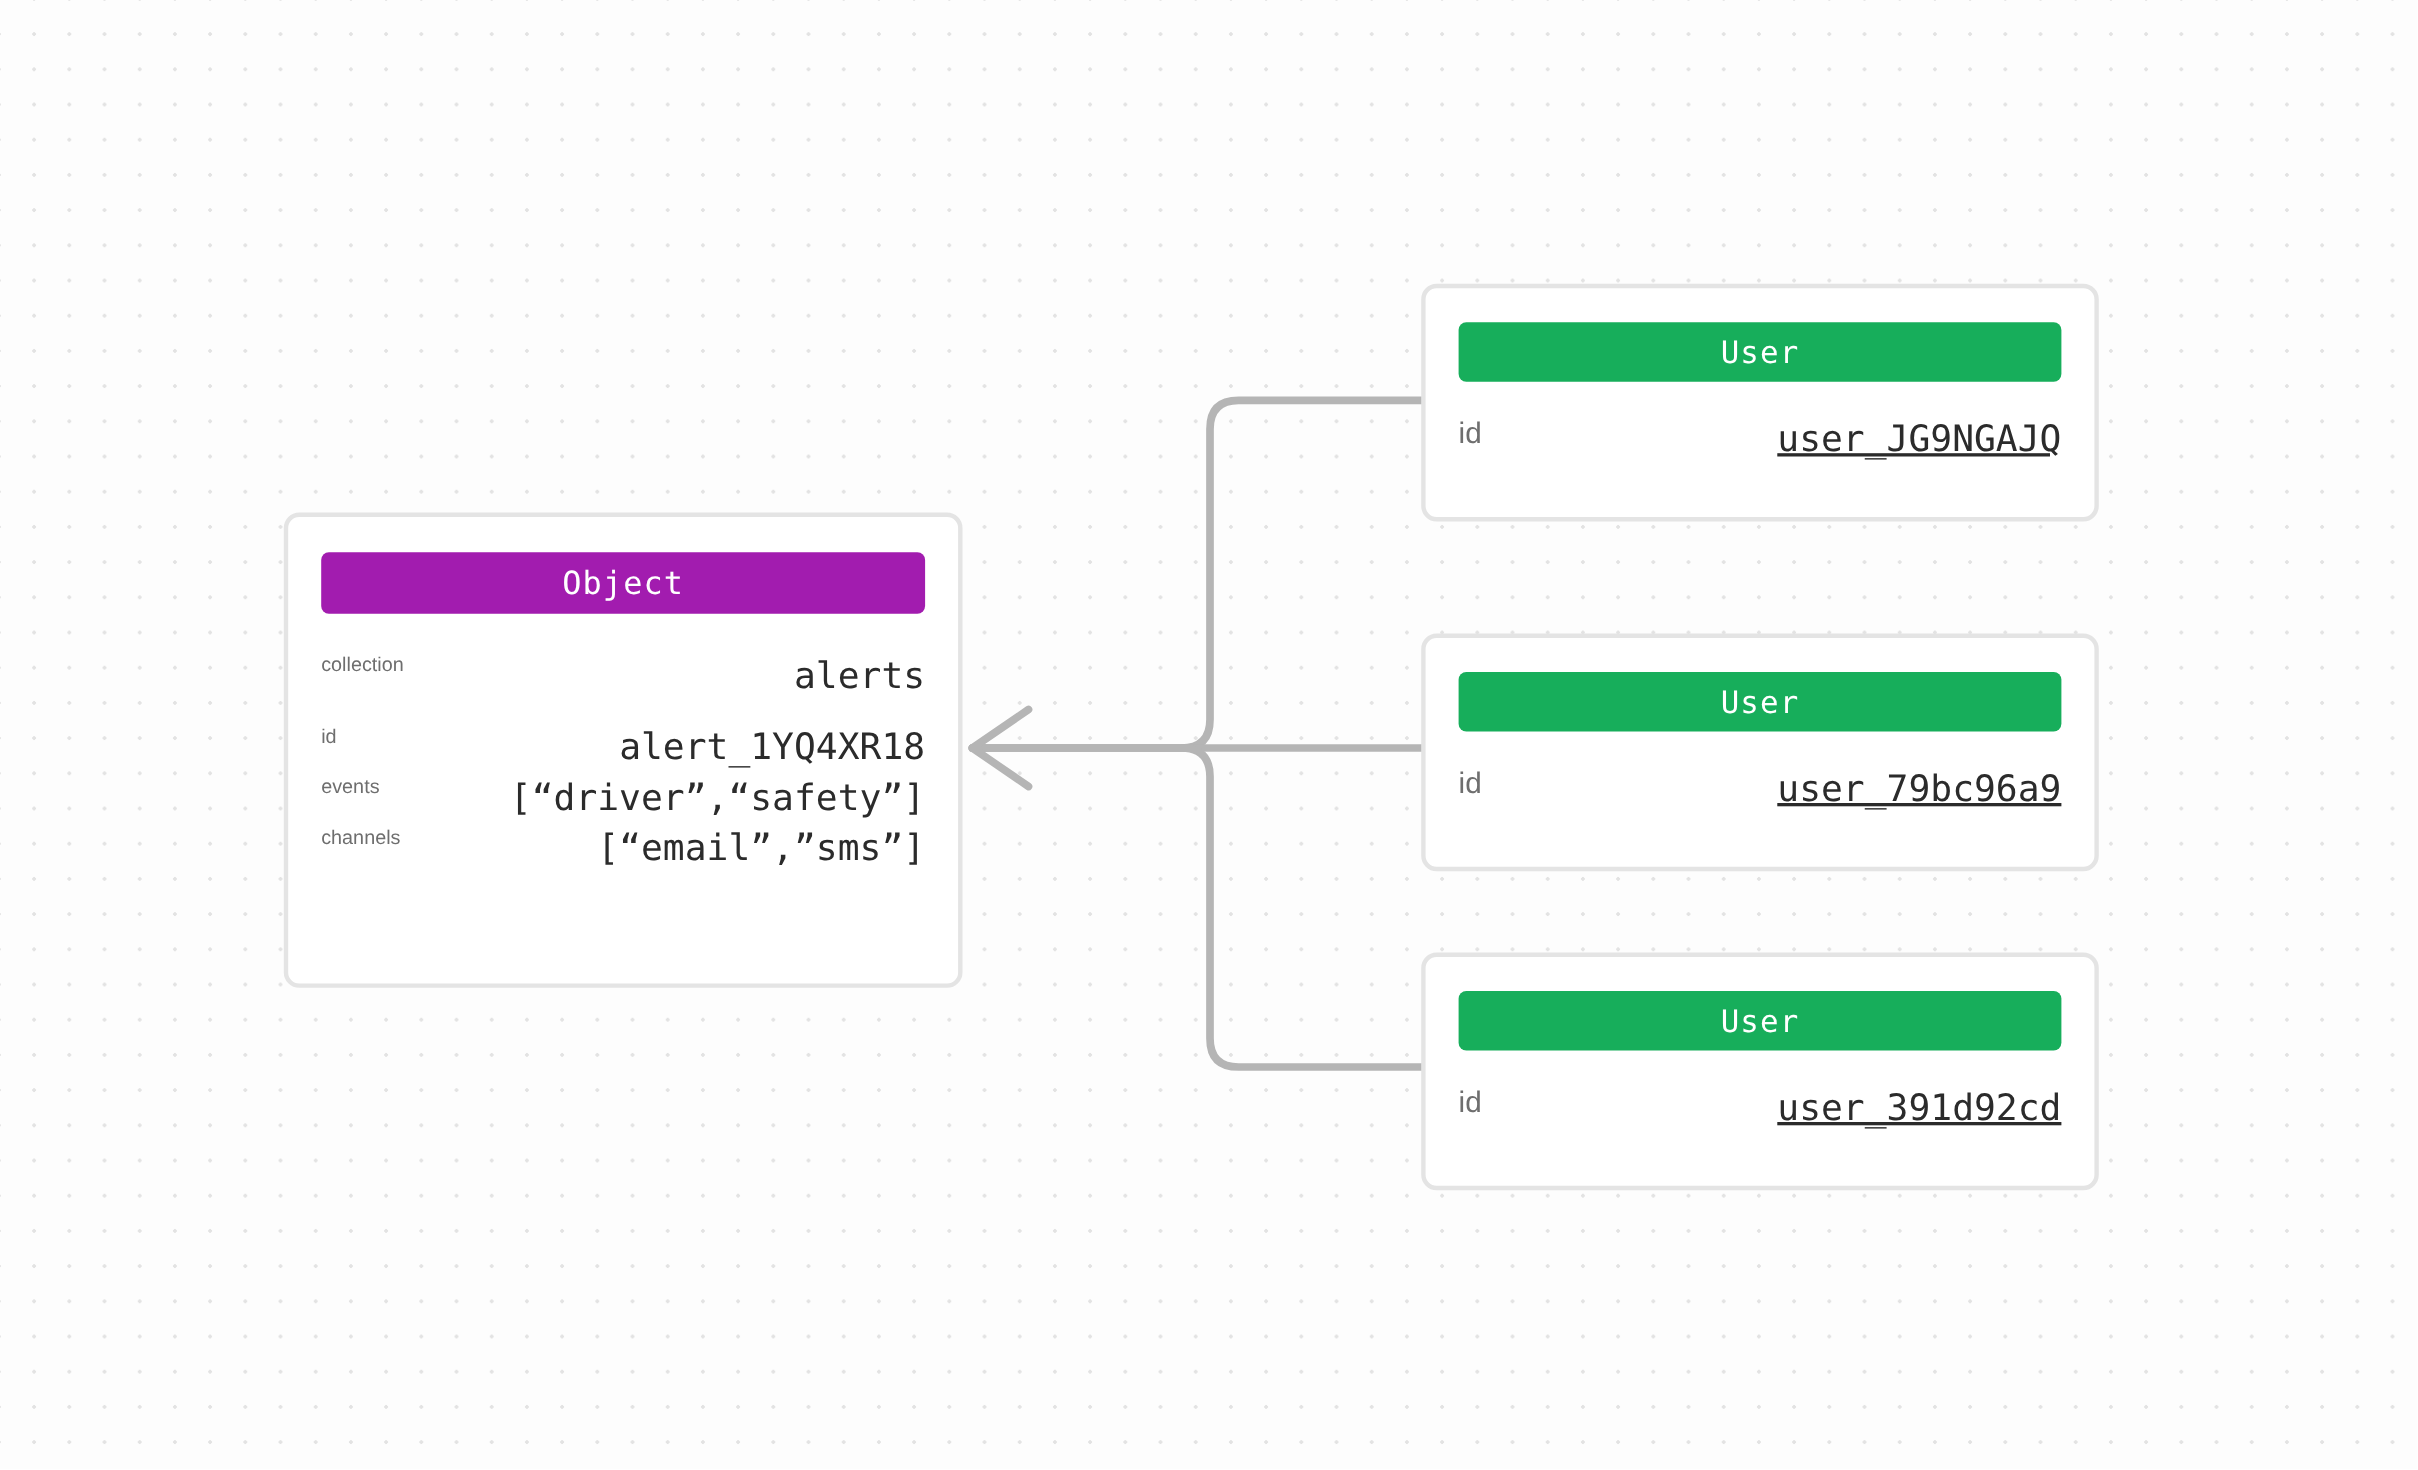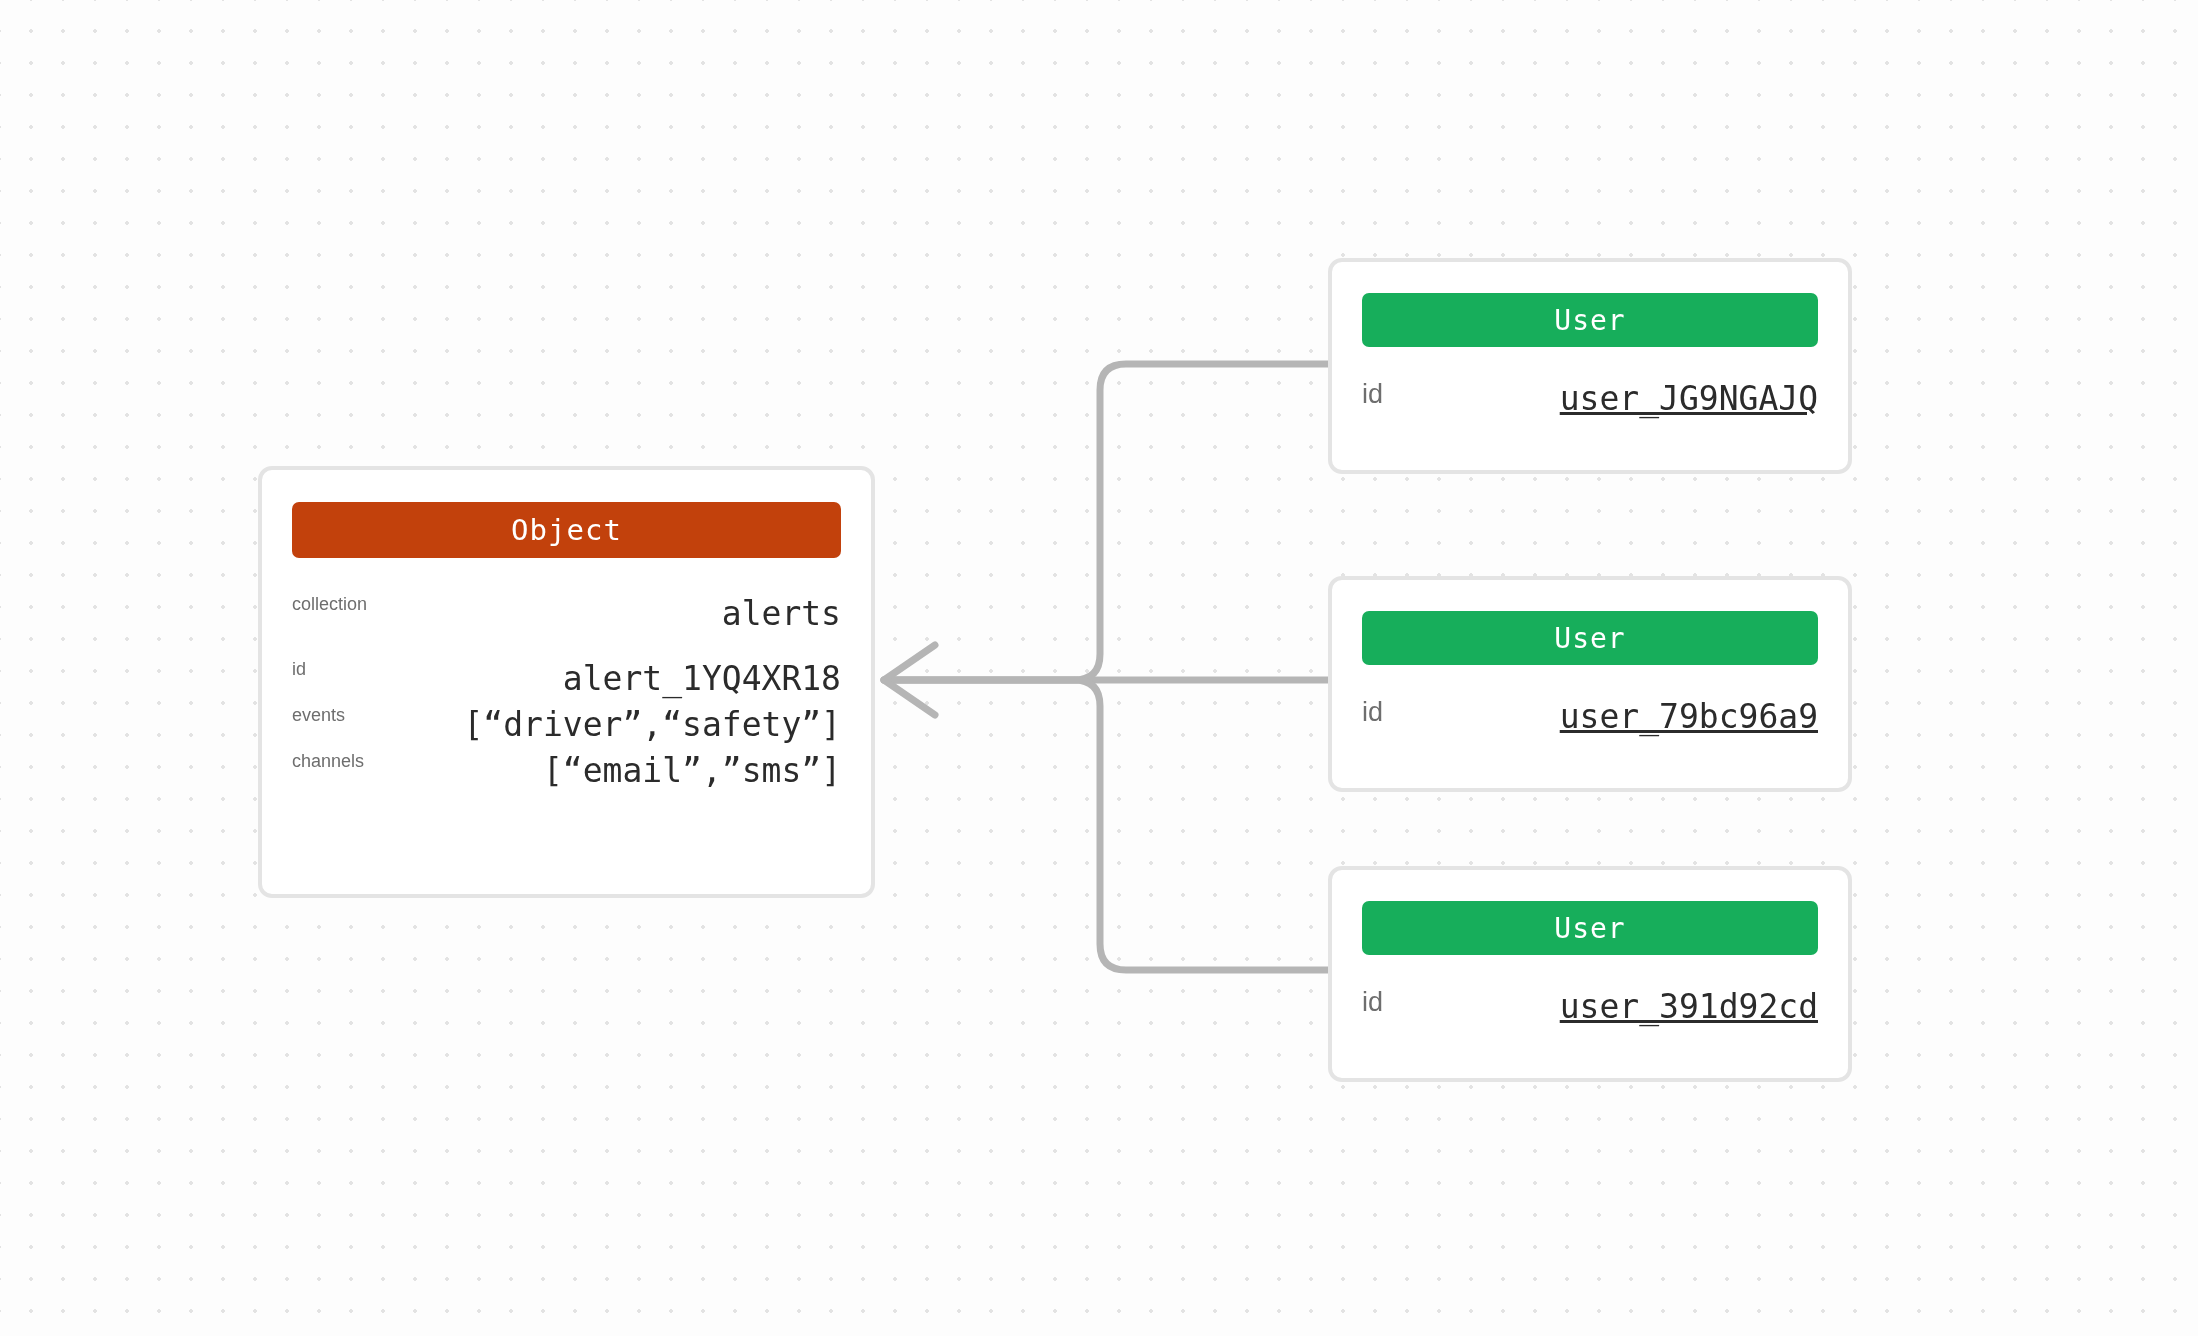--- a/index.html
+++ b/index.html
@@ -83,33 +83,33 @@
 
   
   #node-object {
     left: 258px;
     top: 466px;
     width: 617px;
     height: 432px;
     padding: 32px 30px 26px 30px;
   }
   #node-object .node-header {
-    background: #c2410c;
+    background: #a21caf;
     height: 56px;
     font-size: 29px;
     margin-bottom: 36px;
   }
   #node-object .field-label { font-size: 18px; }
   #node-object .field-value { font-size: 33px; }
   #node-object .field-row + .field-row { margin-top: 7px; }
 
   
   .node-user {
-    left: 1328px;
-    width: 524px;
+    left: 1292px;
+    width: 616px;
     height: 216px;
     padding: 31px 30px 26px 30px;
   }
   .node-user .node-header {
     background: #17ae5b;
     height: 54px;
     font-size: 28px;
     margin-bottom: 32px;
   }
   .node-user .field-label { font-size: 27px; }

